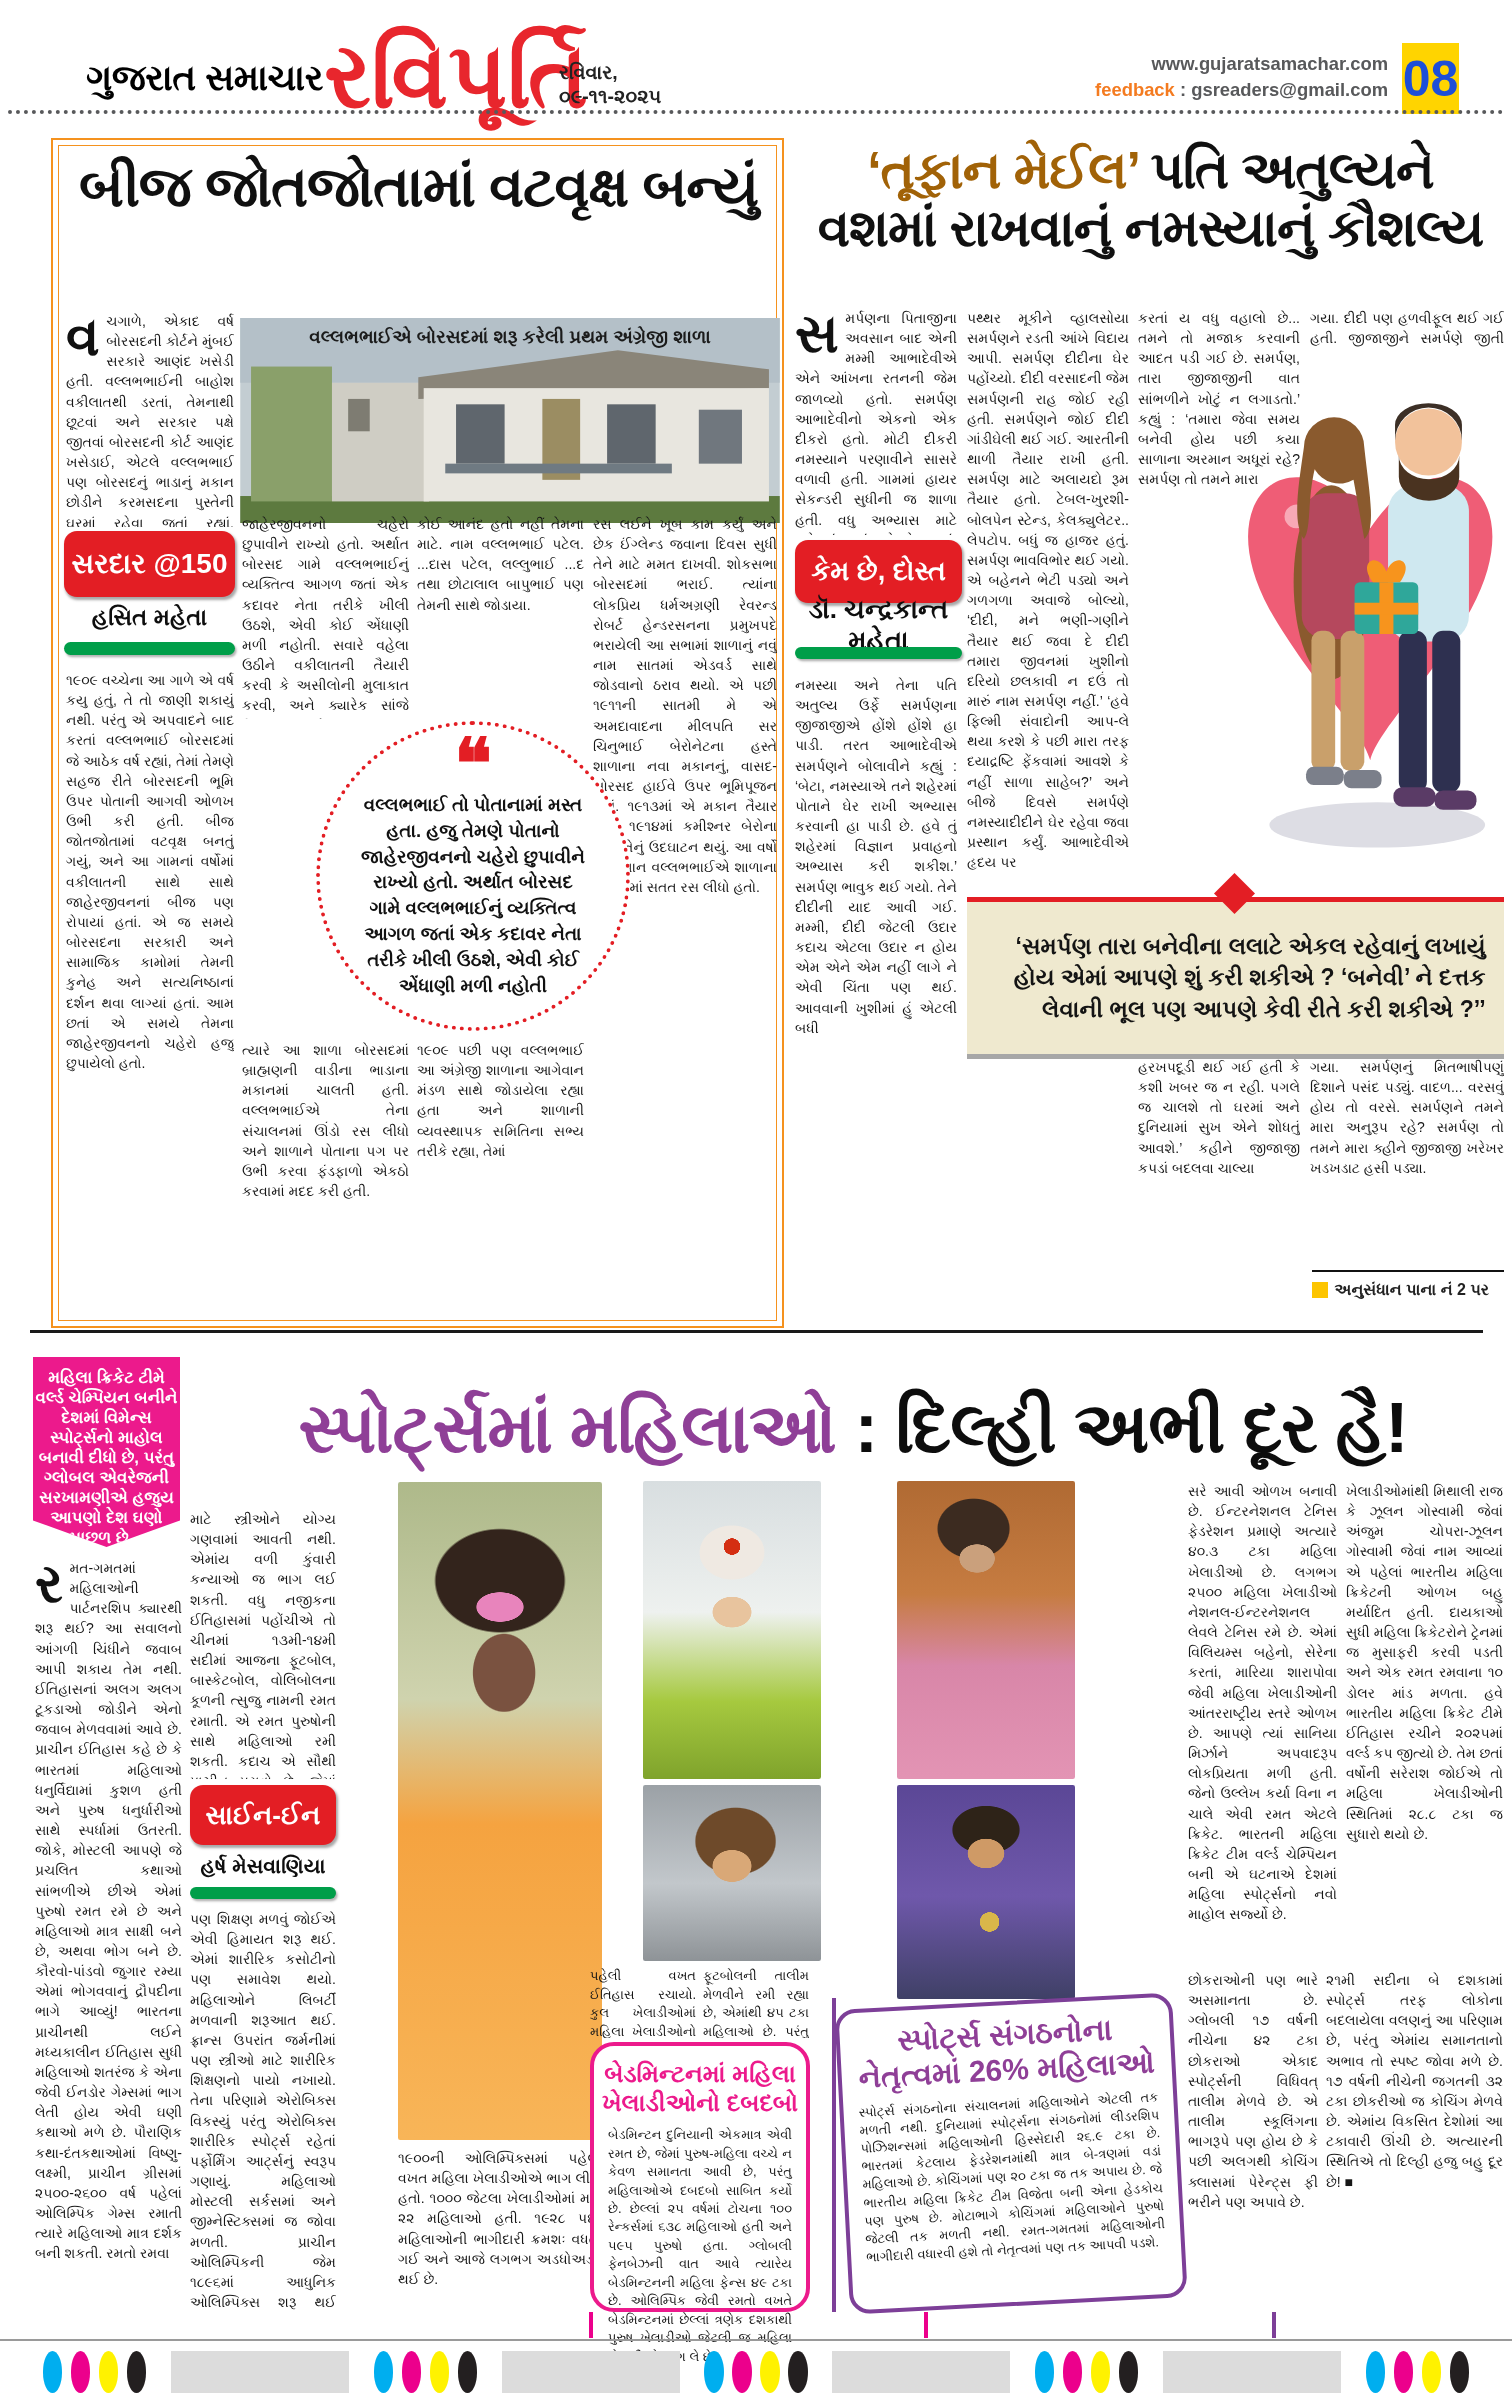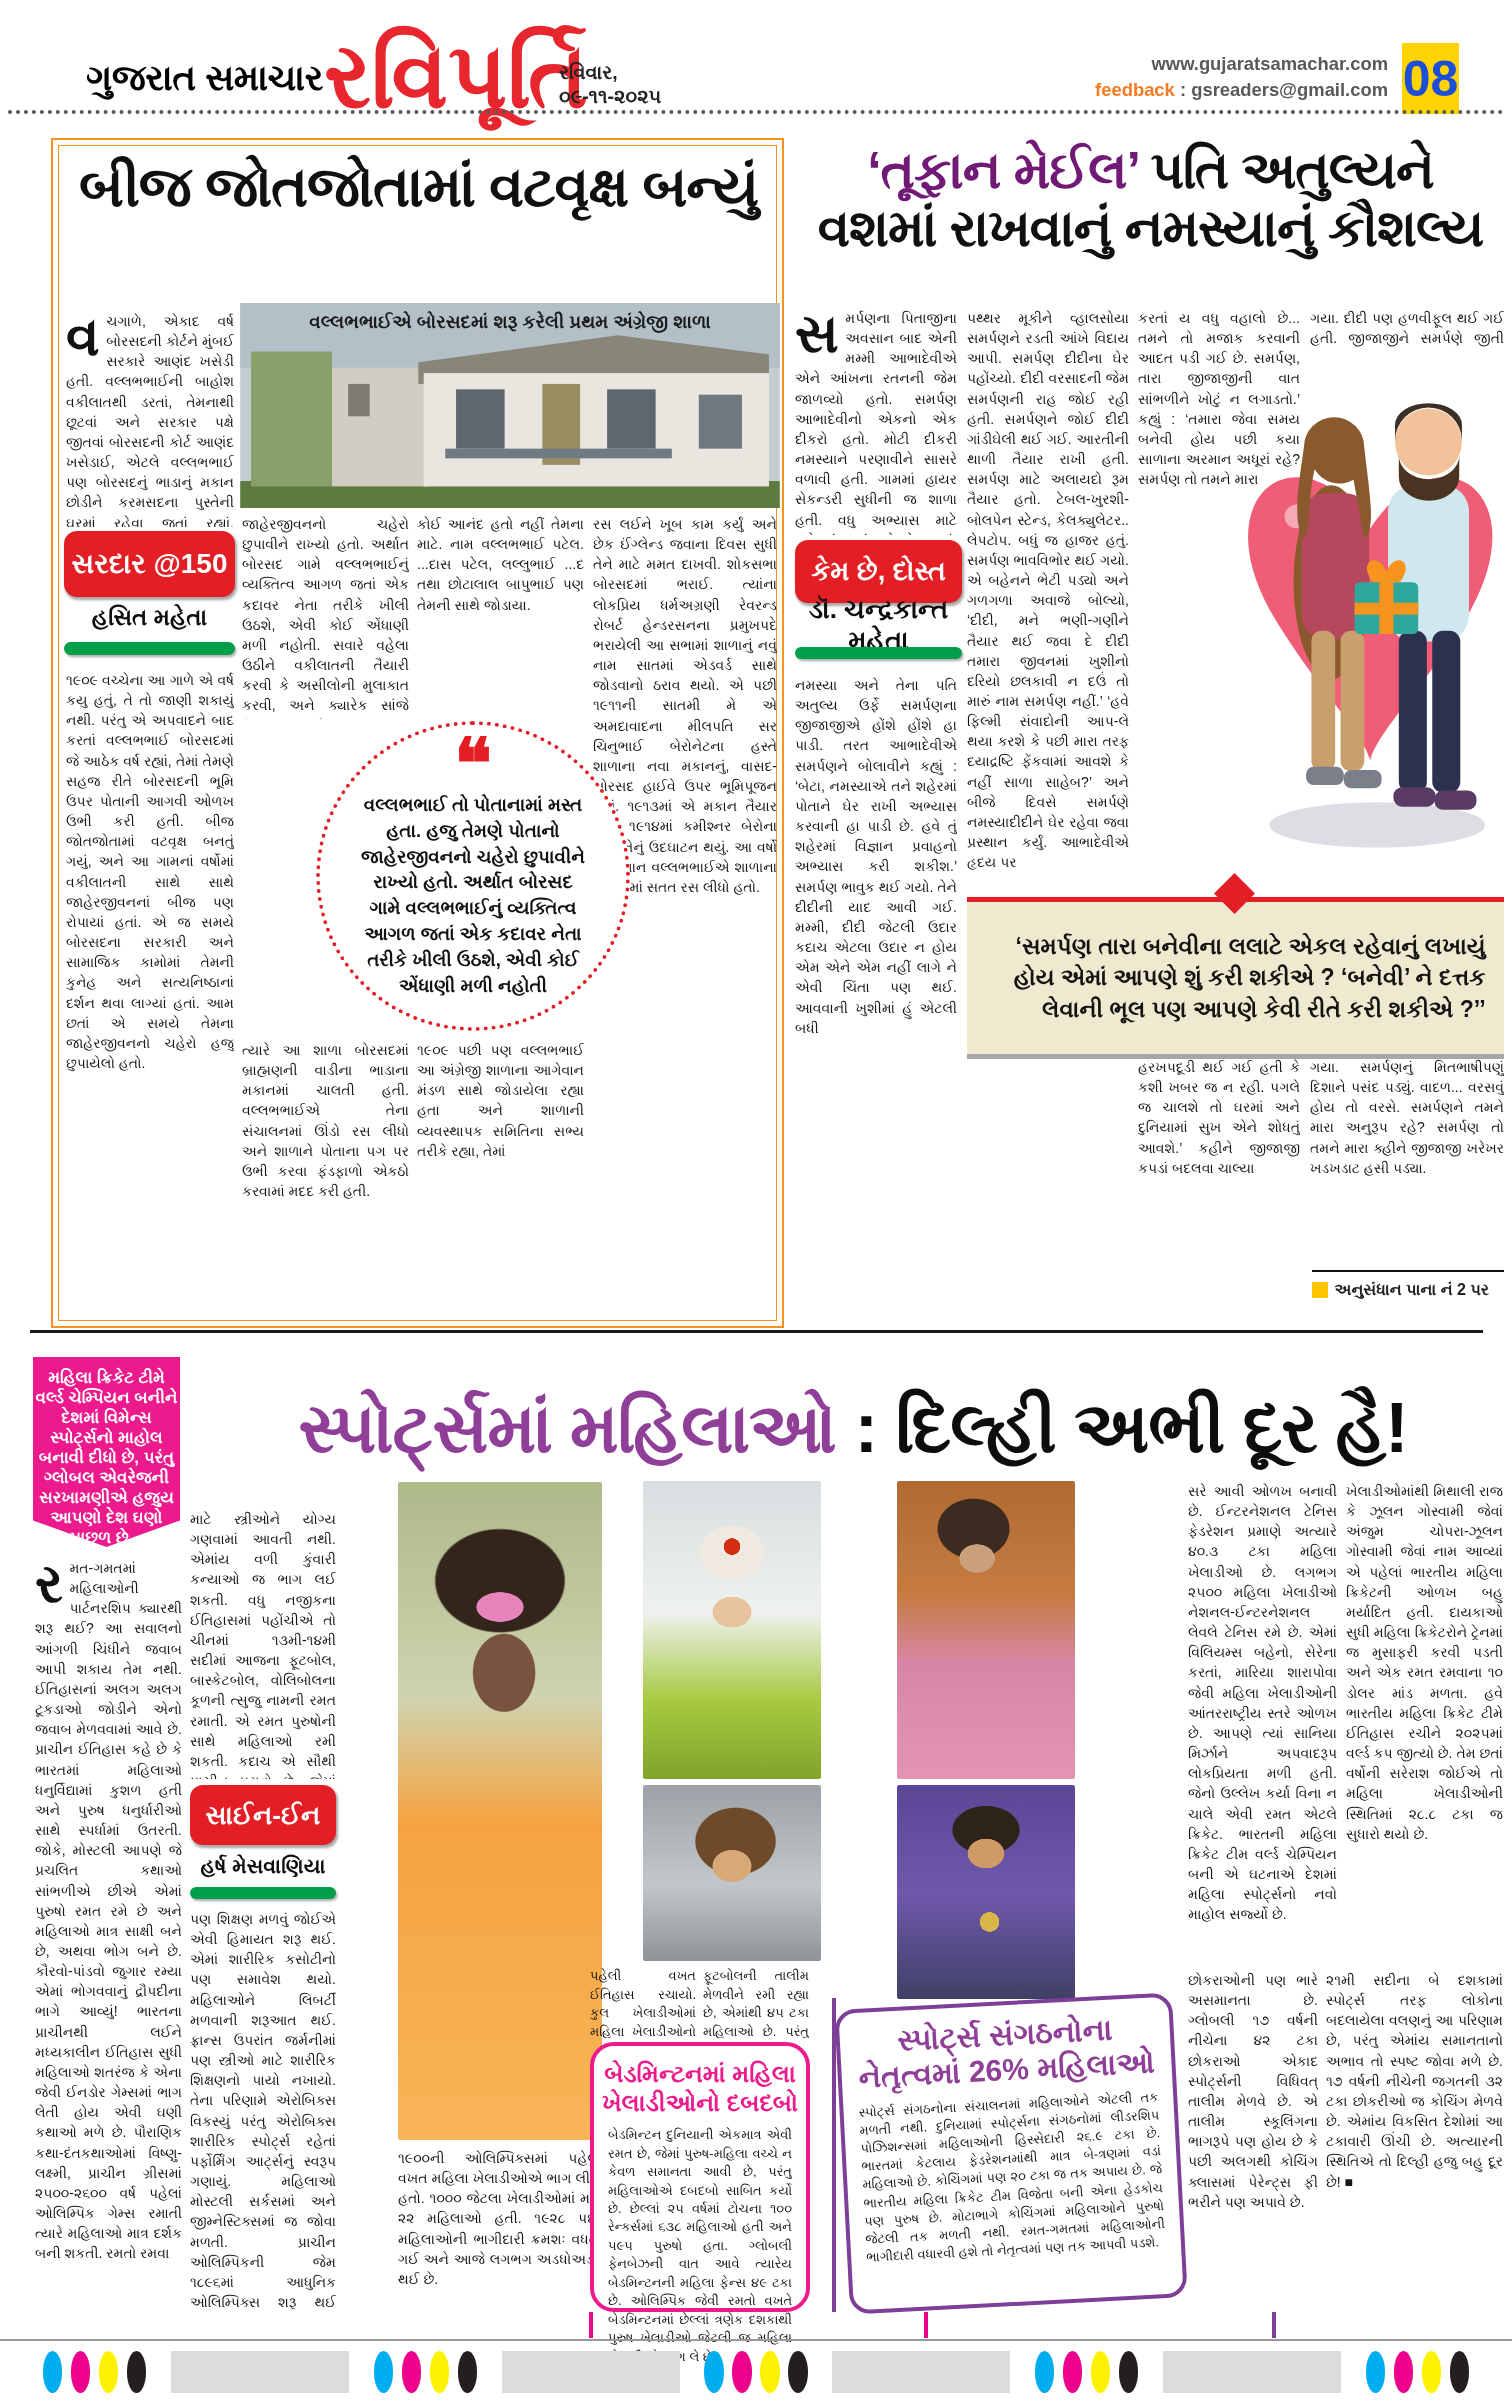--- a/index.html
+++ b/index.html
@@ -11,21 +11,21 @@
   .supp{font-size:91px;font-weight:900;color:#e8262d;line-height:1;}
   .dateblk{font-size:19.4px;font-weight:700;color:#222;line-height:1.25;}
   .weblink{font-size:18.4px;font-weight:700;color:#58595b;text-align:right;}
   .fb-label{color:#f47b20;}
   .pgnum{background:#ffd400;display:flex;align-items:center;justify-content:center;
          font-size:50px;font-weight:900;color:#1d4ed8;}
   .dotline{border-top:4.3px dotted #58595b;height:0;}
   
   .artbox{border:2.7px solid #f5921e;outline:1.1px solid #f5921e;outline-offset:-8.6px;background:#fff;}
   .hl{width:100%;text-align:center;font-weight:900;letter-spacing:-1.1px;line-height:1.12;}
-  .hl .red{color:#e31e24;} .hl .pink{color:#701a75;text-align:center;} .hl .blk{color:#101010;}
+  .hl .red{color:#e31e24;} .hl .pink{color:#a16207;text-align:center;} .hl .blk{color:#101010;}
   .col{font-size:14px;line-height:1.44;text-align:justify;color:#161616;overflow:hidden;}
   .dropcap{float:left;font-size:54px;line-height:.82;font-weight:800;padding:3.2px 6.5px 0 0;color:#111;}
   .badge{background:#e31e24;color:#fff;border-radius:13px;display:flex;align-items:center;
          justify-content:center;font-weight:800;box-shadow:1.6px 2.2px 2.7px rgba(0,0,0,.35);}
   .author{font-weight:800;text-align:center;color:#0e0e0e;display:flex;align-items:center;justify-content:center;}
   .greenbar{background:#009e49;border-radius:7.6px;box-shadow:1.6px 2.2px 2.2px rgba(0,0,0,.3);}
   .caption{font-size:18.4px;font-weight:800;color:#1b1b1b;text-align:center;}
   
   .pullq{border:4.3px dotted #e31e24;border-radius:50%;display:flex;flex-direction:column;
          align-items:center;justify-content:flex-start;text-align:center;background:#fff;}
@@ -102,21 +102,21 @@
   <div class="abs artbox" style="left:51px;top:138px;width:729px;height:1186px;"></div>
 
   <div class="abs hl" style="left:62px;top:156px;width:713px;font-size:56px;">
     <div class="blk">બીજ જોતજોતામાં વટવૃક્ષ બન્યું</div>
   </div>
 
   <div class="abs col" style="left:66px;top:311px;width:168px;height:216px;">
     <span class="dropcap">વ</span><span>ચગાળે, એકાદ વર્ષ બોરસદની કોર્ટને મુંબઈ સરકારે આણંદ ખસેડી હતી. વલ્લભભાઈની બાહોશ વકીલાતથી ડરતાં, તેમનાથી છૂટવાં અને સરકાર પક્ષે જીતવાં બોરસદની કોર્ટ આણંદ ખસેડાઈ, એટલે વલ્લભભાઈ પણ બોરસદનું ભાડાનું મકાન છોડીને કરમસદના પુસ્તેની ઘરમાં રહેવા જતાં રહ્યાં, જ્યાંથી આણંદ માંડ પાંચ માઈલે હતું. ઈ.સ. ૧૯૦૨ થી</span>
   </div>
 
-  <div class="abs" style="left:240px;top:303px;width:540px;height:195px;">
+  <div class="abs" style="left:240px;top:318px;width:540px;height:195px;">
     <svg width="540" height="205" viewBox="0 0 1000 380">
       <rect x="0" y="0" width="1000" height="380" fill="#c3cdd2"></rect>
       <rect x="0" y="0" width="1000" height="120" fill="#b4c0c8"></rect>
       <rect x="0" y="330" width="1000" height="50" fill="#5d7a3f"></rect>
       <rect x="20" y="90" width="150" height="250" fill="#8aa06a"></rect>
       <rect x="170" y="120" width="180" height="220" fill="#cfcdc4"></rect>
       <rect x="200" y="150" width="40" height="60" fill="#7e7c72"></rect>
       <polygon points="330,110 700,60 980,95 980,130 330,150" fill="#8a8579"></polygon>
       <rect x="340" y="130" width="640" height="210" fill="#e8e6df"></rect>
       <rect x="400" y="160" width="90" height="110" fill="#5f666d"></rect>

